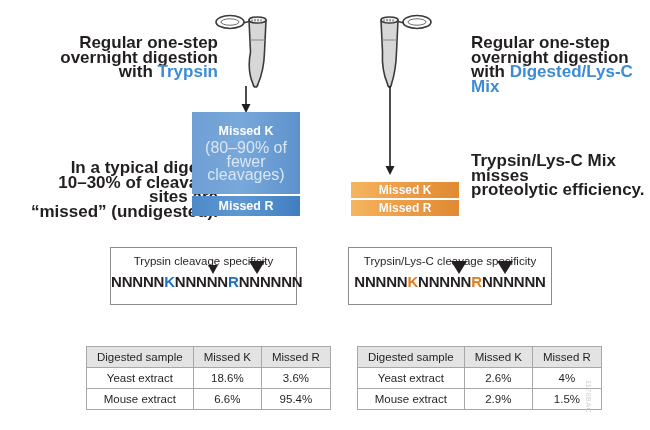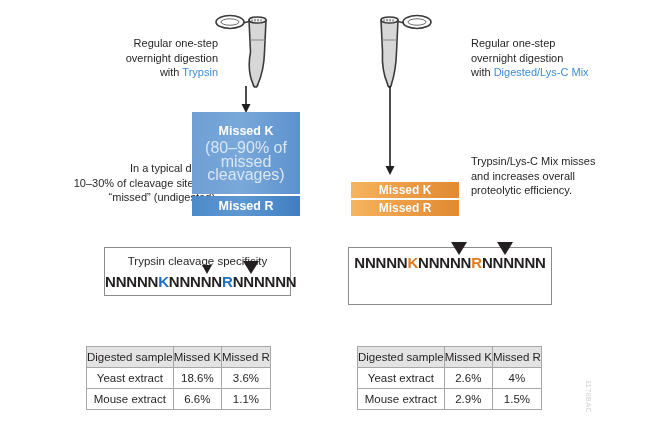--- a/index.html
+++ b/index.html
@@ -15,23 +15,24 @@
     overflow: hidden;
   }
 
   .stage { position: absolute; inset: 0; }
 
   
   .abs { position: absolute; }
 
   
   .desc {
-    font-size: 11px;
+    font-size: 17px;
     line-height: 14.5px;
     color: #231f20;
+    font-weight: bold;
   }
   .desc.right-align { text-align: right; }
   .desc.left-align  { text-align: left; }
   .accent-blue   { color: #3d8bd4; }
 
   
   .tube { position: absolute; width: 62px; height: 88px; }
   .tube svg { display: block; }
 
   
@@ -117,21 +118,21 @@
   
   table.data {
     position: absolute;
     border-collapse: collapse;
     font-size: 11.5px;
     color: #231f20;
     background: #fff;
   }
   table.data th, table.data td {
     border: 1px solid #a7a7a7;
-    padding: 3px 0;
+    padding: 3px 10px;
     height: 21px;
     white-space: nowrap;
   }
   table.data th {
     background: #e3e3e3;
     font-weight: normal;
     text-align: left;
   }
   table.data th.num, table.data td.num { text-align: center; }
   table.data td.label { text-align: center; }
@@ -187,26 +188,26 @@
   <div class="abs desc right-align" style="left:28px; top:161px; width:190px;">
     <div>In a typical digest,</div>
     <div>10–30% of cleavage sites are</div>
     <div>“missed” (undigested).</div>
   </div>
 
   <div class="blue-box-k" style="left:192px; top:112px;">
     <div class="bk-title">Missed K</div>
     <div class="bk-sub">
       <div>(80–90% of</div>
-      <div>missed cleavages)</div>
+      <div>fewer cleavages)</div>
     </div>
   </div>
   <div class="blue-box-r" style="left:192px; top:196px;">Missed R</div>
 
-  <div class="spec-panel" style="left:104px; top:247px; width:187px; height:49px;">
+  <div class="spec-panel" style="left:110px; top:247px; width:187px; height:58px;">
     <div class="spec-title">Trypsin cleavage specificity</div>
     <div class="seq">
       <span>NNNNN</span><span class="res-blue">K</span><span>NNNNN</span><span class="res-blue">R</span><span>NNNNNN</span>
       <span class="tri small" style="left:97px; top:-8px;"></span>
       <span class="tri big" style="left:138px; top:-12px;"></span>
     </div>
   </div>
 
   <table class="data" style="left:86px; top:346px;">
     <thead>
@@ -218,21 +219,21 @@
     </thead>
     <tbody>
       <tr>
         <td class="label">Yeast extract</td>
         <td class="num">18.6%</td>
         <td class="num">3.6%</td>
       </tr>
       <tr>
         <td class="label">Mouse extract</td>
         <td class="num">6.6%</td>
-        <td class="num">1.1%</td>
+        <td class="num">95.4%</td>
       </tr>
     </tbody>
   </table>
 
   <div class="tube" style="left:372px; top:8px;">
     <svg width="62" height="88" viewBox="0 0 62 88">
       <ellipse cx="45" cy="14" rx="14" ry="6.5" fill="#ffffff" stroke="#3b3b3b" stroke-width="1.6"></ellipse>
       <ellipse cx="45" cy="14" rx="9" ry="3.2" fill="#ffffff" stroke="#6b6b6b" stroke-width="1"></ellipse>
       <path d="M32 15 L24 13" stroke="#3b3b3b" stroke-width="1.6" fill="none"></path>
       <path d="M9 12 L26 12 L24.5 44 Q24 62 19.5 76 Q19 79 17.5 79 Q16 79 15.5 76 Q9.5 62 10.5 44 Z" fill="#d7d7d7" stroke="#3b3b3b" stroke-width="1.6" stroke-linejoin="round"></path>
@@ -252,28 +253,28 @@
   <div class="abs desc left-align" style="left:471px; top:36px; width:175px;">
     <div>Regular one-step</div>
     <div>overnight digestion</div>
     <div>
       <span>with </span><span class="accent-blue">Digested/Lys-C Mix</span>
     </div>
   </div>
 
   <div class="abs desc left-align" style="left:471px; top:154px; width:178px;">
     <div>Trypsin/Lys-C Mix misses</div>
-    <div>and increases overall</div>
     <div>proteolytic efficiency.</div>
   </div>
 
   <div class="orange-box" style="left:351px; top:182px;">Missed K</div>
   <div class="orange-box" style="left:351px; top:200px;">Missed R</div>
 
   <div class="spec-panel" style="left:348px; top:247px; width:204px; height:58px;">
+    <div class="spec-title">Trypsin/Lys-C cleavage specificity</div>
     <div class="seq">
       <span>NNNNN</span><span class="res-orange">K</span><span>NNNNN</span><span class="res-orange">R</span><span>NNNNNN</span>
       <span class="tri big" style="left:102px; top:-12px;"></span>
       <span class="tri big" style="left:148px; top:-12px;"></span>
     </div>
   </div>
 
   <table class="data" style="left:357px; top:346px;">
     <thead>
       <tr>

